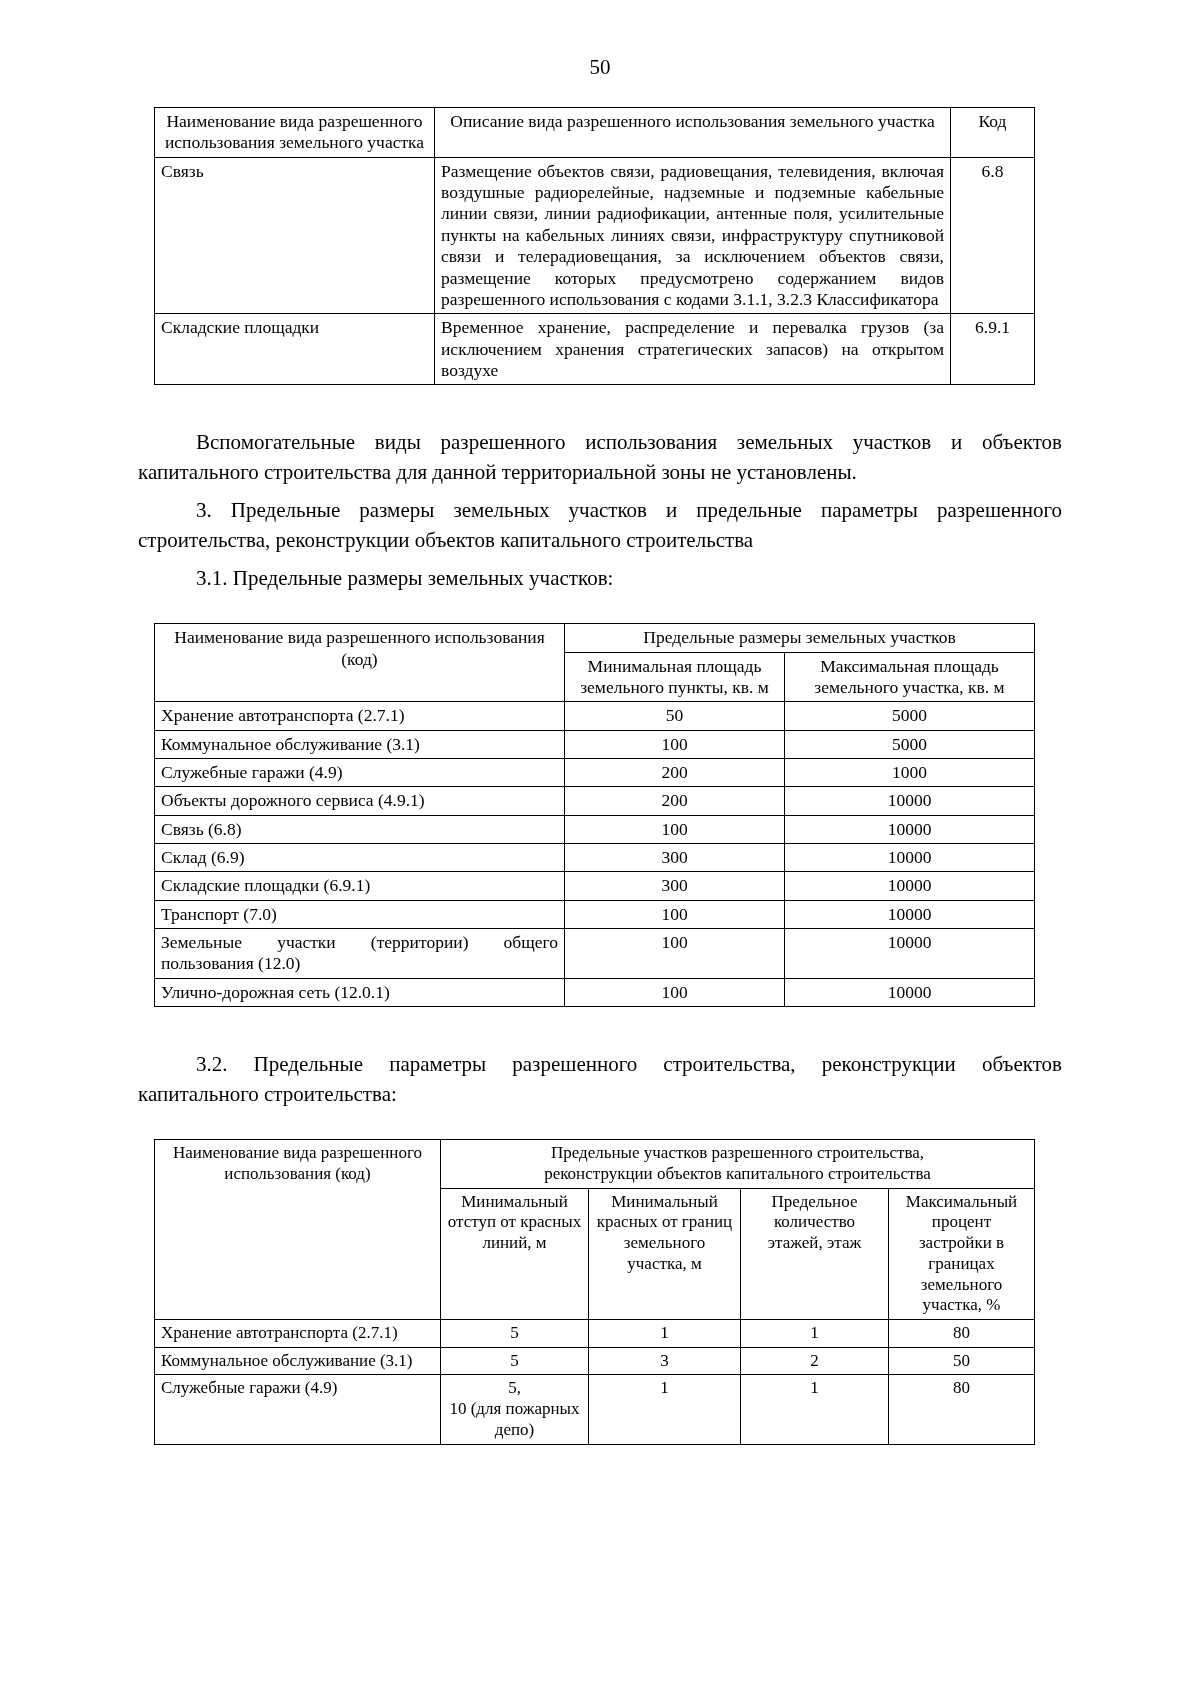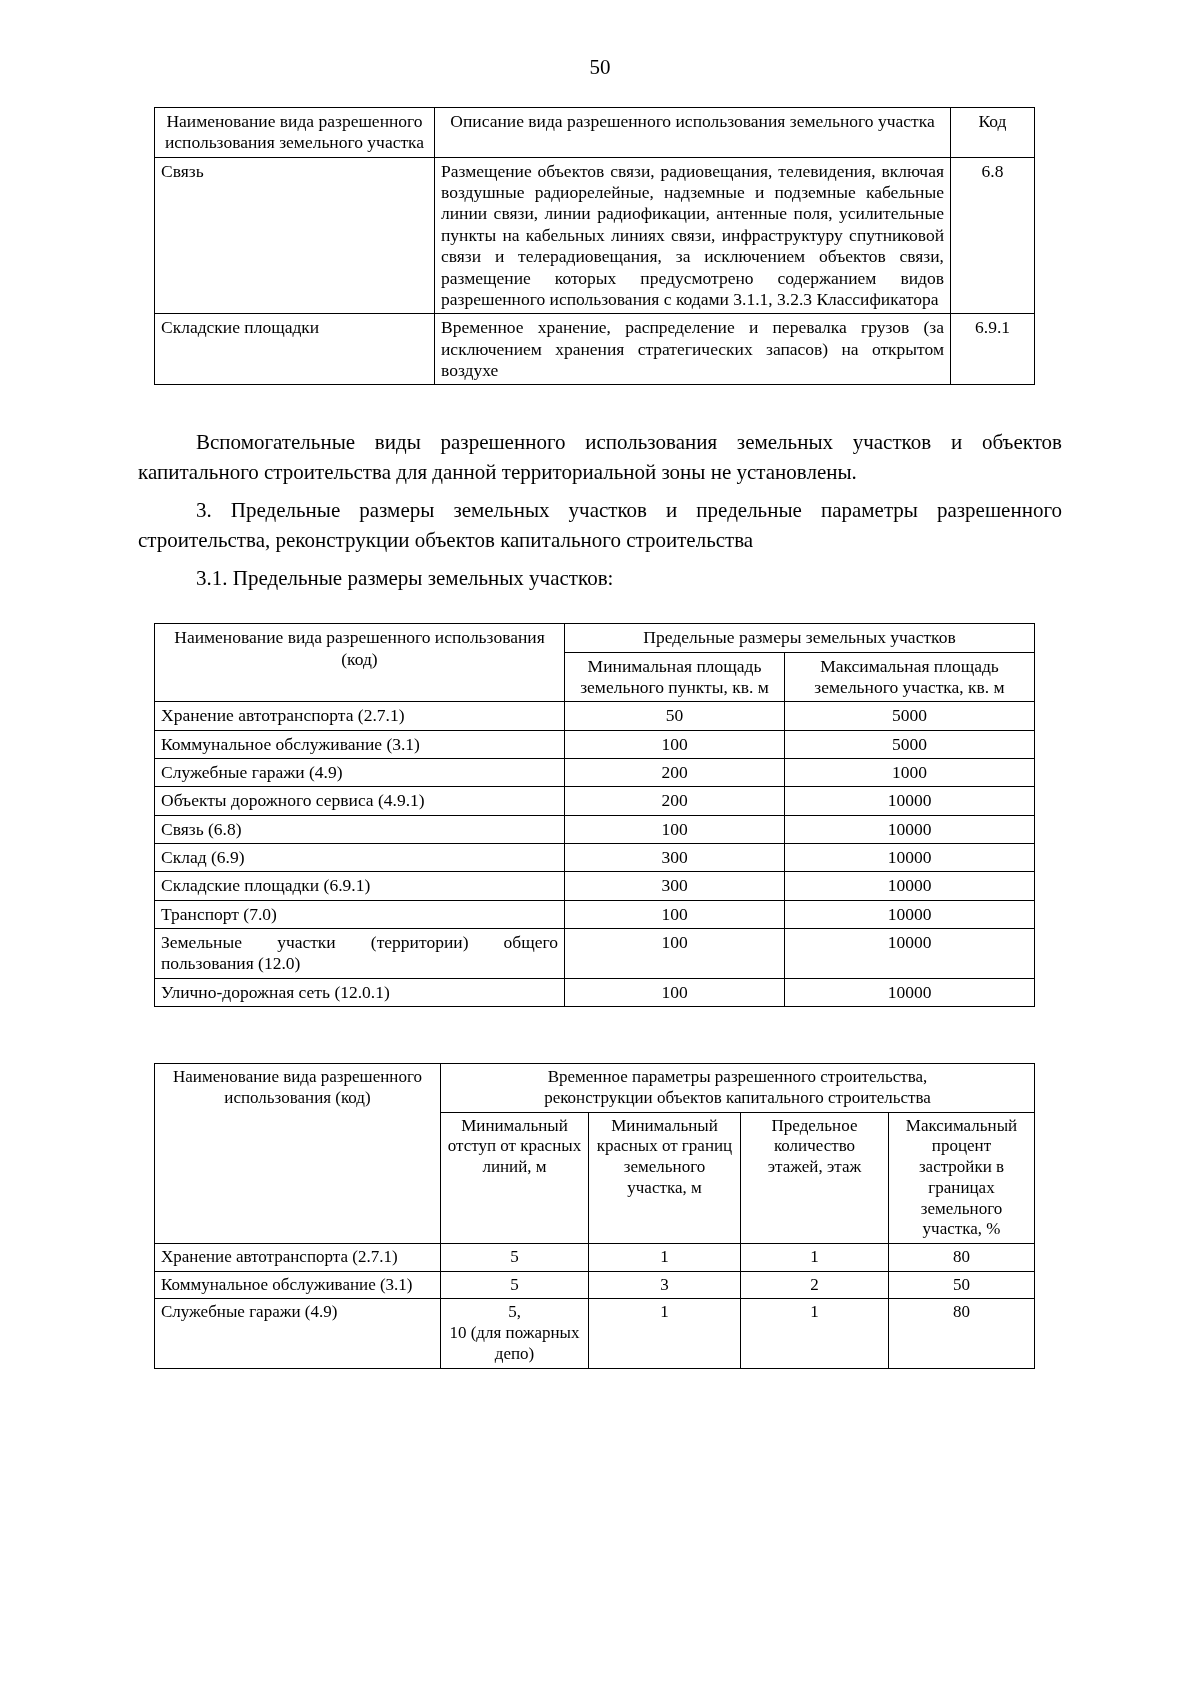--- a/index.html
+++ b/index.html
@@ -199,36 +199,37 @@
       <tr>
         <td>Улично-дорожная сеть (12.0.1)</td>
         <td class="cell-center">100</td>
         <td class="cell-center">10000</td>
       </tr>
     </tbody>
   </table>
 
   <div class="spacer-lg"></div>
 
+  <p class="body-par">3.2. Предельные параметры разрешенного строительства, реконструкции объектов капитального строительства:</p>
 
   <div class="spacer-md"></div>
 
   <table class="doc-table t3">
     <colgroup>
         <col class="c1">
         <col class="c2">
         <col class="c3">
         <col class="c4">
         <col class="c5">
       </colgroup>
     <thead>
       <tr>
         <th rowspan="2" class="th-bold">Наименование вида разрешенного использования (код)</th>
         <th colspan="4" class="th-bold">
-          <span class="sub-line">Временное параметры разрешенного строительства,</span>
+          <span class="sub-line">Предельные участков разрешенного строительства,</span>
           <span class="sub-line">реконструкции объектов капитального строительства</span>
         </th>
       </tr>
       <tr>
         <th class="th-bold">Минимальный отступ от красных линий, м</th>
         <th class="th-bold">Минимальный красных от границ земельного участка, м</th>
         <th class="th-bold">Предельное количество этажей, этаж</th>
         <th class="th-bold">Максимальный процент застройки в границах земельного участка, %</th>
       </tr>
     </thead>

